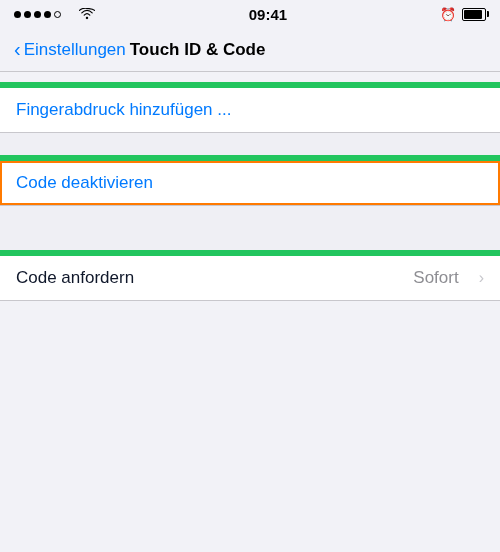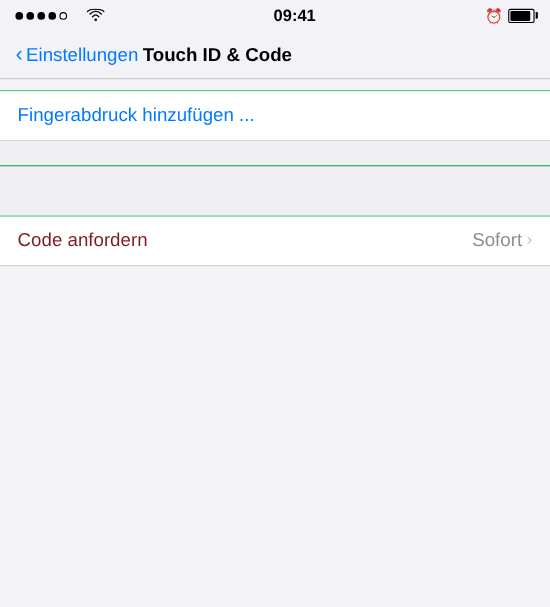--- a/index.html
+++ b/index.html
@@ -150,21 +150,21 @@
     }
 
     
     .content {
       padding-top: 10px;
     }
 
     
     .table-group {
       background: #fff;
-      border-top: 1px solid #22c55e;
+      border-top: 6px solid #22c55e;
       border-bottom: 1px solid #c8c7cc;
     }
 
     .table-cell {
       min-height: 44px;
       padding: 12px 16px;
       display: flex;
       align-items: center;
       justify-content: space-between;
       background: #fff;
@@ -180,27 +180,27 @@
       height: 1px;
       background: #c8c7cc;
     }
 
     .cell-label {
       font-size: 17px;
       color: #007aff;
     }
 
     .cell-label.black {
-      color: #7f1d1d;
+      color: #0f172a;
     }
 
     .cell-right {
       display: flex;
       align-items: center;
-      gap: 4px;
+      gap: 20px;
       color: #8e8e93;
       font-size: 17px;
     }
 
     .chevron-right {
       color: #c7c7cc;
       font-size: 16px;
     }
 
     
@@ -261,20 +261,23 @@
 
   <div class="table-group">
     <div class="table-cell">
       <span class="cell-label">Fingerabdruck hinzufügen ...</span>
     </div>
   </div>
 
   <div class="section-gap"></div>
 
   <div class="table-group">
+    <div class="table-cell highlighted-cell">
+      <span class="cell-label">Code deaktivieren</span>
+    </div>
   </div>
 
   <div class="section-gap"></div>
   <div class="section-gap"></div>
 
   <div class="table-group">
     <div class="table-cell">
       <span class="cell-label black">Code anfordern</span>
       <div class="cell-right">
         <span>Sofort</span>

